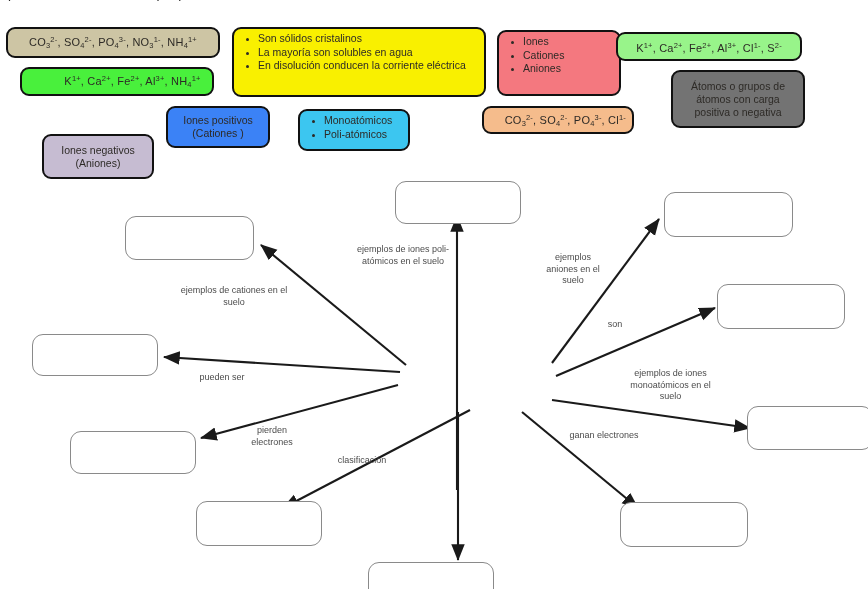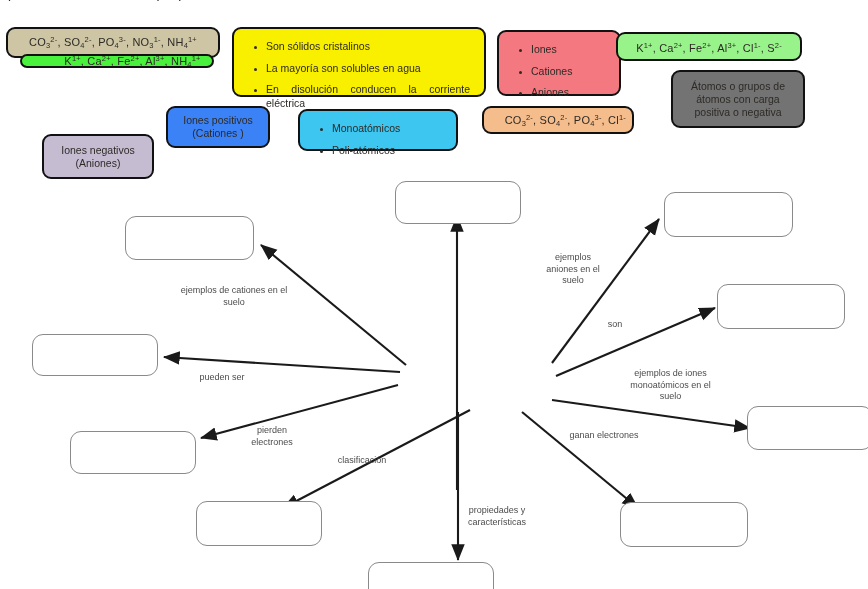--- a/index.html
+++ b/index.html
@@ -22,38 +22,38 @@
     font-size:10.5px;line-height:13px;text-align:center;
     color:#2d2a26;padding:3px 6px;
   }
   .bank-box.bulleted{
     display:block;text-align:left;
   }
   .bank-box ul{
     margin:0;padding:0 0 0 18px;list-style:disc;
   }
   .bank-box li{
-    margin:8px;padding:0;
+    margin:0;padding:0;
     font-size:10.5px;line-height:13.5px;
     text-align:justify;
   }
   .bank-box li::marker{font-size:9px;}
   .formula{font-size:11px;letter-spacing:.2px;white-space:nowrap;}
   .formula sub{font-size:7.5px;vertical-align:-2px;}
   .formula sup{font-size:7.5px;vertical-align:4px;}
 
   
   #bank-anion-formulas{left:6px;  top:27px; width:214px;height:31px; background:#cdc5a4;}
   #bank-properties   {left:232px; top:27px; width:254px;height:70px; background:#f9f000;}
   #bank-ion-terms    {left:497px; top:30px; width:124px;height:66px; background:#f4787f;}
   #bank-mixed-formulas{left:616px;top:32px; width:186px;height:29px; background:#98f48a;}
-  #bank-cation-formulas{left:20px;top:54px; width:194px;height:14px; background:#49f03c;padding-left:37px;}
+  #bank-cation-formulas{left:20px;top:67px; width:194px;height:29px; background:#49f03c;padding-left:37px;}
   #bank-negative-ions{left:42px; top:106px;width:112px;height:45px; background:#c6bcd2;margin-top:28px;}
   #bank-positive-ions{left:166px;top:106px;width:104px;height:42px; background:#3b82f6;}
-  #bank-atomicity    {left:298px;top:109px;width:160px;height:42px; background:#3cc6f0;}
+  #bank-atomicity    {left:298px;top:109px;width:112px;height:42px; background:#3cc6f0;}
   #bank-poly-formulas{left:482px;top:106px;width:152px;height:28px; background:#f5bc8c;justify-content:flex-end;}
   #bank-definition   {left:671px;top:70px; width:134px;height:58px; background:#737373;}
 
   
   #concept-map{position:absolute;left:0;top:160px;width:868px;height:429px;}
   #map-svg{position:absolute;left:0;top:0;width:868px;height:429px;}
 
   .answer-box{
     position:absolute;box-sizing:border-box;
     border:1.4px solid #8a8a8a;border-radius:11px;background:#ffffff;
@@ -183,29 +183,29 @@
   <div class="answer-box" id="answer-box-upper-right" style="left:664px;top:32px;  width:129px;height:45px;"></div>
   <div class="answer-box" id="answer-box-mid-right" style="left:717px;top:124px; width:128px;height:45px;"></div>
   <div class="answer-box" id="answer-box-mid-left" style="left:32px; top:174px; width:126px;height:42px;"></div>
   <div class="answer-box" id="answer-box-lower-left" style="left:70px; top:271px; width:126px;height:43px;"></div>
   <div class="answer-box" id="answer-box-far-right" style="left:747px;top:246px; width:126px;height:44px;"></div>
   <div class="answer-box" id="answer-box-bottom-left" style="left:196px;top:341px; width:126px;height:45px;"></div>
   <div class="answer-box" id="answer-box-bottom-right" style="left:620px;top:342px; width:128px;height:45px;"></div>
   <div class="answer-box" id="answer-box-bottom-center" style="left:368px;top:402px;width:126px;height:45px;"></div>
 
 
+  <div class="edge-label" style="left: 340px; top: 84px; width: 126px; white-space: pre-line;">ejemplos de iones poli-
+atómicos en el suelo</div>
   <div class="edge-label" style="left: 160px; top: 125px; width: 148px; white-space: pre-line;">ejemplos de cationes en el
 suelo</div>
   <div class="edge-label" style="left: 528px; top: 92px; width: 90px; white-space: pre-line;">ejemplos
 aniones en el
 suelo</div>
   <div class="edge-label" style="left: 590px; top: 159px; width: 50px; white-space: pre-line;">son</div>
   <div class="edge-label" style="left: 613px; top: 208px; width: 115px; white-space: pre-line;">ejemplos de iones
 monoatómicos en el
 suelo</div>
   <div class="edge-label" style="left: 178px; top: 212px; width: 88px; white-space: pre-line;">pueden ser</div>
   <div class="edge-label" style="left: 233px; top: 265px; width: 78px; white-space: pre-line;">pierden
 electrones</div>
   <div class="edge-label" style="left: 552px; top: 270px; width: 104px; white-space: pre-line;">ganan electrones</div>
   <div class="edge-label" style="left: 320px; top: 295px; width: 84px; white-space: pre-line;">clasificación</div>
-  <div class="edge-label" style="left: 452px; top: 345px; width: 90px; white-space: pre-line;">propiedades y
-características</div>
 </div>
 
 </body></html>

